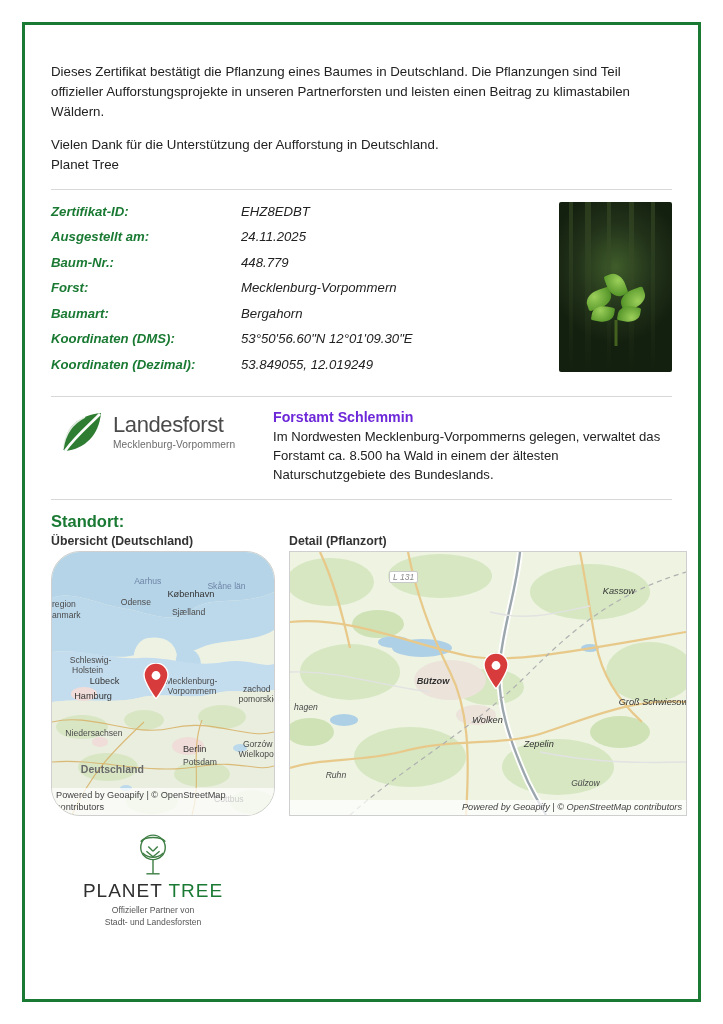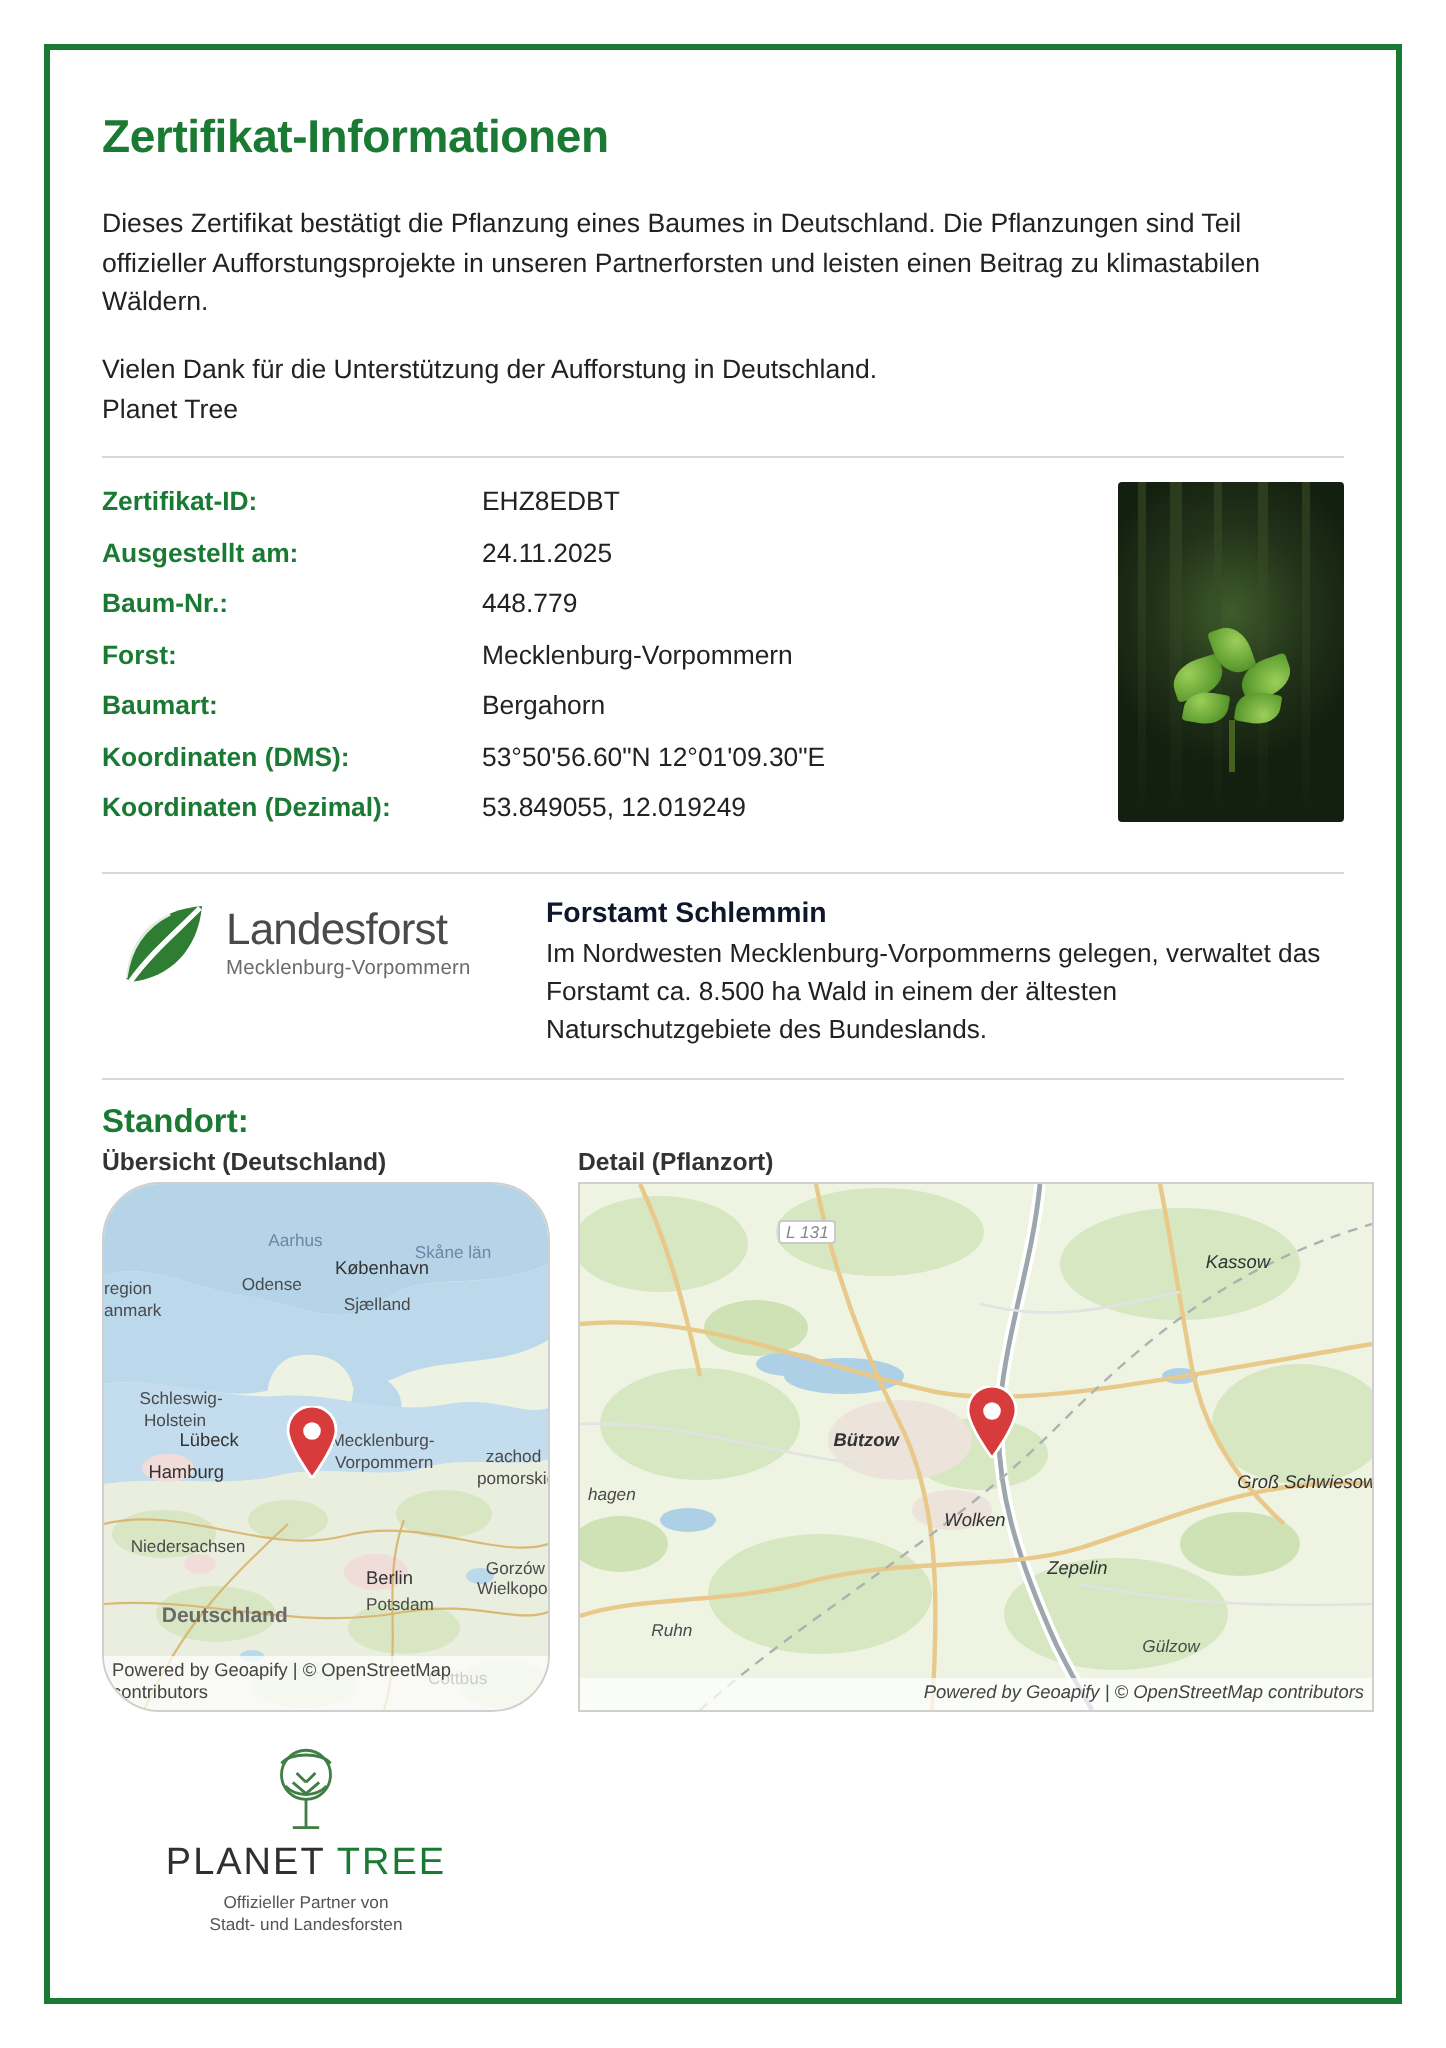--- a/index.html
+++ b/index.html
@@ -56,20 +56,21 @@
   }
   .details {
     flex: 1 1 auto;
     padding-top: 2px;
   }
   .detail-row {
     display: flex;
     align-items: flex-start;
     margin-bottom: 10.5px;
     font-size: 13.2px;
+    font-style: italic;
   }
   .detail-label {
     width: 190px;
     font-weight: bold;
     color: #1a7a33;
   }
   .detail-value {
     color: #222;
   }
   .tree-photo {
@@ -131,21 +132,21 @@
   .lf-text-sub {
     font-size: 10.2px;
     color: #6b6b6b;
     margin-top: 3px;
     letter-spacing: 0.1px;
   }
   .forst-text { flex: 1 1 auto; }
   .forst-title {
     font-size: 14.2px;
     font-weight: bold;
-    color: #0f172a;
+    color: #6d28d9;
     margin-bottom: 3px;
   }
   .forst-desc {
     font-size: 13.1px;
     color: #222;
     line-height: 1.45;
   }
   
   .standort-title {
     font-size: 16.5px;
@@ -236,21 +237,20 @@
     color: #1a7a33;
     text-decoration: none;
   }
 </style>
 </head>
 <body>
 
 <div class="page">
   <div class="cert-frame">
 
-    <h1 class="title">Zertifikat-Informationen</h1>
 
     <p class="intro">Dieses Zertifikat bestätigt die Pflanzung eines Baumes in Deutschland. Die Pflanzungen sind Teil offizieller Aufforstungsprojekte in unseren Partnerforsten und leisten einen Beitrag zu klimastabilen Wäldern.</p>
 
     <p class="thanks">
       <span>Vielen Dank für die Unterstützung der Aufforstung in Deutschland.</span><br>
       <span>Planet Tree</span>
     </p>
 
     <hr class="hr">
 

